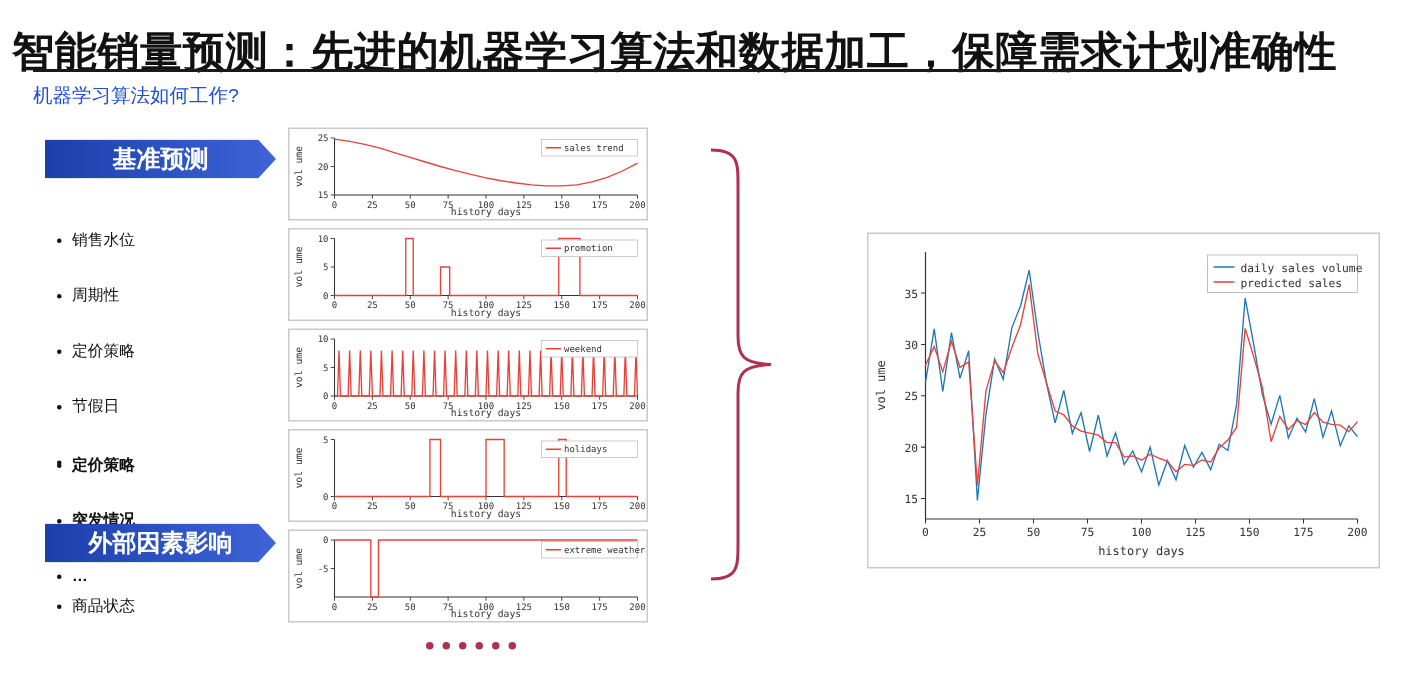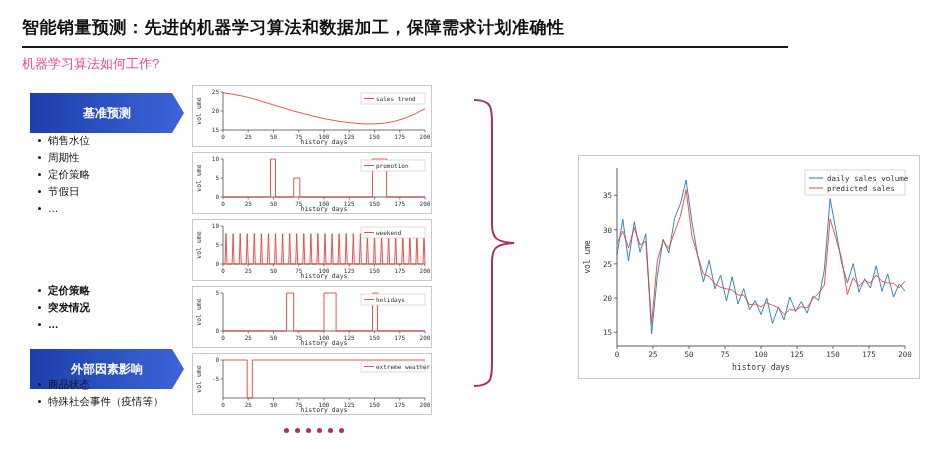--- a/index.html
+++ b/index.html
@@ -5,45 +5,45 @@
   html,body{margin:0;padding:0;}
   body{
     width:936px;height:464px;background:#ffffff;overflow:hidden;
     font-family:"Liberation Sans","DejaVu Sans",sans-serif;
     color:#1a1a1a;
   }
   .page{position:relative;width:936px;height:464px;}
 
   
   .title{
-    position:absolute;left:22px;top:16px;
-    font-size:17px;font-weight:bold;color:#111;
+    position:absolute;left:8px;top:16px;
+    font-size:28px;font-weight:bold;color:#111;
     letter-spacing:0.5px;
   }
   .title-underline{
     position:absolute;left:22px;top:46px;width:766px;height:2px;background:#1a1a1a;
   }
   .subtitle{
-    position:absolute;left:22px;top:55px;font-size:13px;color:#ec4899;font-family:Liberation Mono, monospace;
+    position:absolute;left:22px;top:55px;font-size:13px;color:#1d4ed8;font-family:Liberation Mono, monospace;
   }
 
   
   .banner{
-    position:absolute;height:40px;width:154px;
-    color:#ffffff;font-size:12px;font-weight:bold;
+    position:absolute;height:26px;width:154px;
+    color:#ffffff;font-size:16px;font-weight:bold;
     display:flex;align-items:center;justify-content:center;
     background:#1d3faa;
     clip-path:polygon(0 0, 142px 0, 154px 50%, 142px 100%, 0 100%);
   }
   .banner.b1{left:30px;top:93px;background:linear-gradient(90deg,#1d3faa 0%,#2f55c6 60%,#3f63d8 100%);}
   .banner.b2{left:30px;top:232px;background:linear-gradient(90deg,#1d3faa 0%,#2f55c6 60%,#3f63d8 100%);}
   .banner.b3{left:30px;top:349px;background:linear-gradient(90deg,#1d3faa 0%,#2f55c6 60%,#3f63d8 100%);text-align:right;}
 
   .bullets{position:absolute;left:36px;font-size:10.5px;color:#111;line-height:17px;}
-  .bullets li{list-style:none;position:relative;padding-left:12px;}
+  .bullets li{list-style:none;position:relative;padding-left:12px;margin-top:20px;}
   .bullets li:before{
     content:"";position:absolute;left:2px;top:7px;width:3px;height:3px;border-radius:50%;background:#111;
   }
   ul{margin:0;padding:0;}
   .g1{top:132px;}
   .g2{top:282px;font-weight:bold;}
   .g3{top:376px;}
 
   
   .mini{
@@ -96,21 +96,20 @@
     <li>定价策略</li>
     <li>突发情况</li>
     <li>…</li>
   </ul>
 
   <div class="banner b3">
     <span>外部因素影响</span>
   </div>
   <ul class="bullets g3">
     <li>商品状态</li>
-    <li>特殊社会事件（疫情等）</li>
   </ul>
 
   <div class="mini" style="left:192px;top:85px;width:238px;height:60px;">
     <svg id="mini0" width="238" height="60">
         <line x1="30" y1="44" x2="232" y2="44" stroke="#333" stroke-width="0.7"></line>
         <line x1="30" y1="6" x2="30" y2="44" stroke="#333" stroke-width="0.7"></line>
         <line x1="30" y1="44" x2="30" y2="46.5" stroke="#333" stroke-width="0.6"></line>
         <text x="30" y="52.5" class="tick" text-anchor="middle">0</text>
         <line x1="55.25" y1="44" x2="55.25" y2="46.5" stroke="#333" stroke-width="0.6"></line>
         <text x="55.25" y="52.5" class="tick" text-anchor="middle">25</text>

